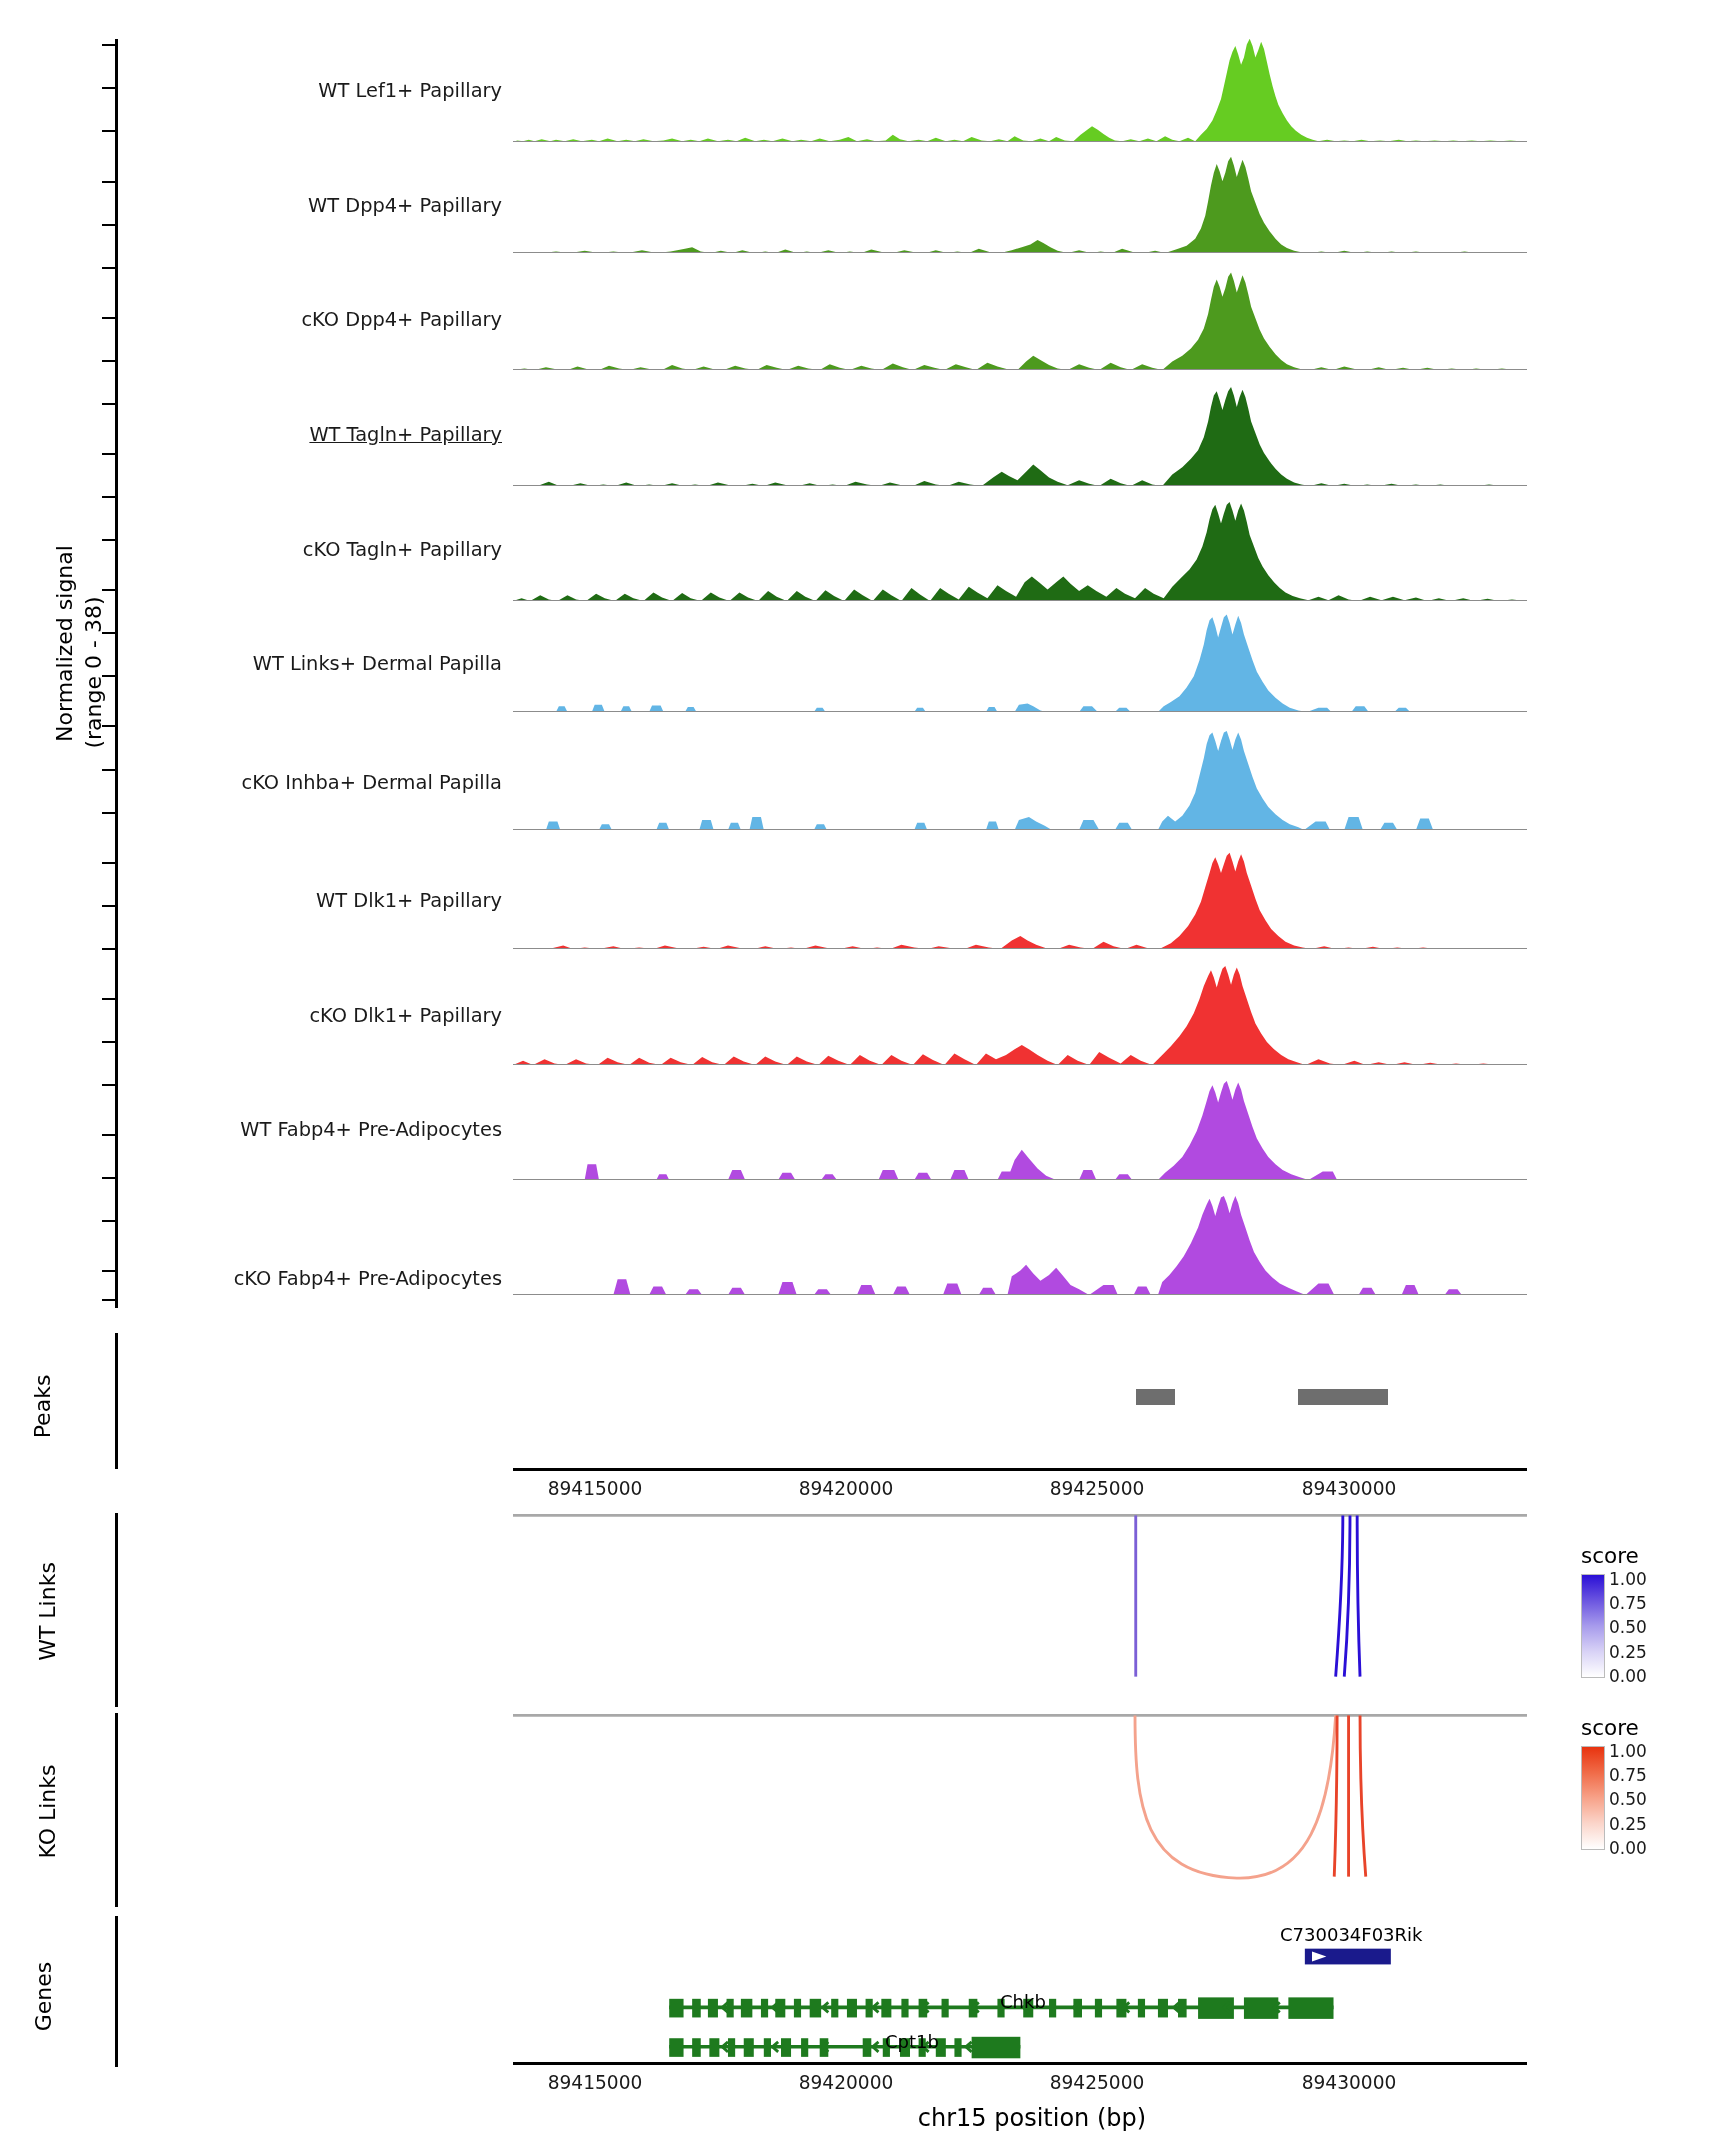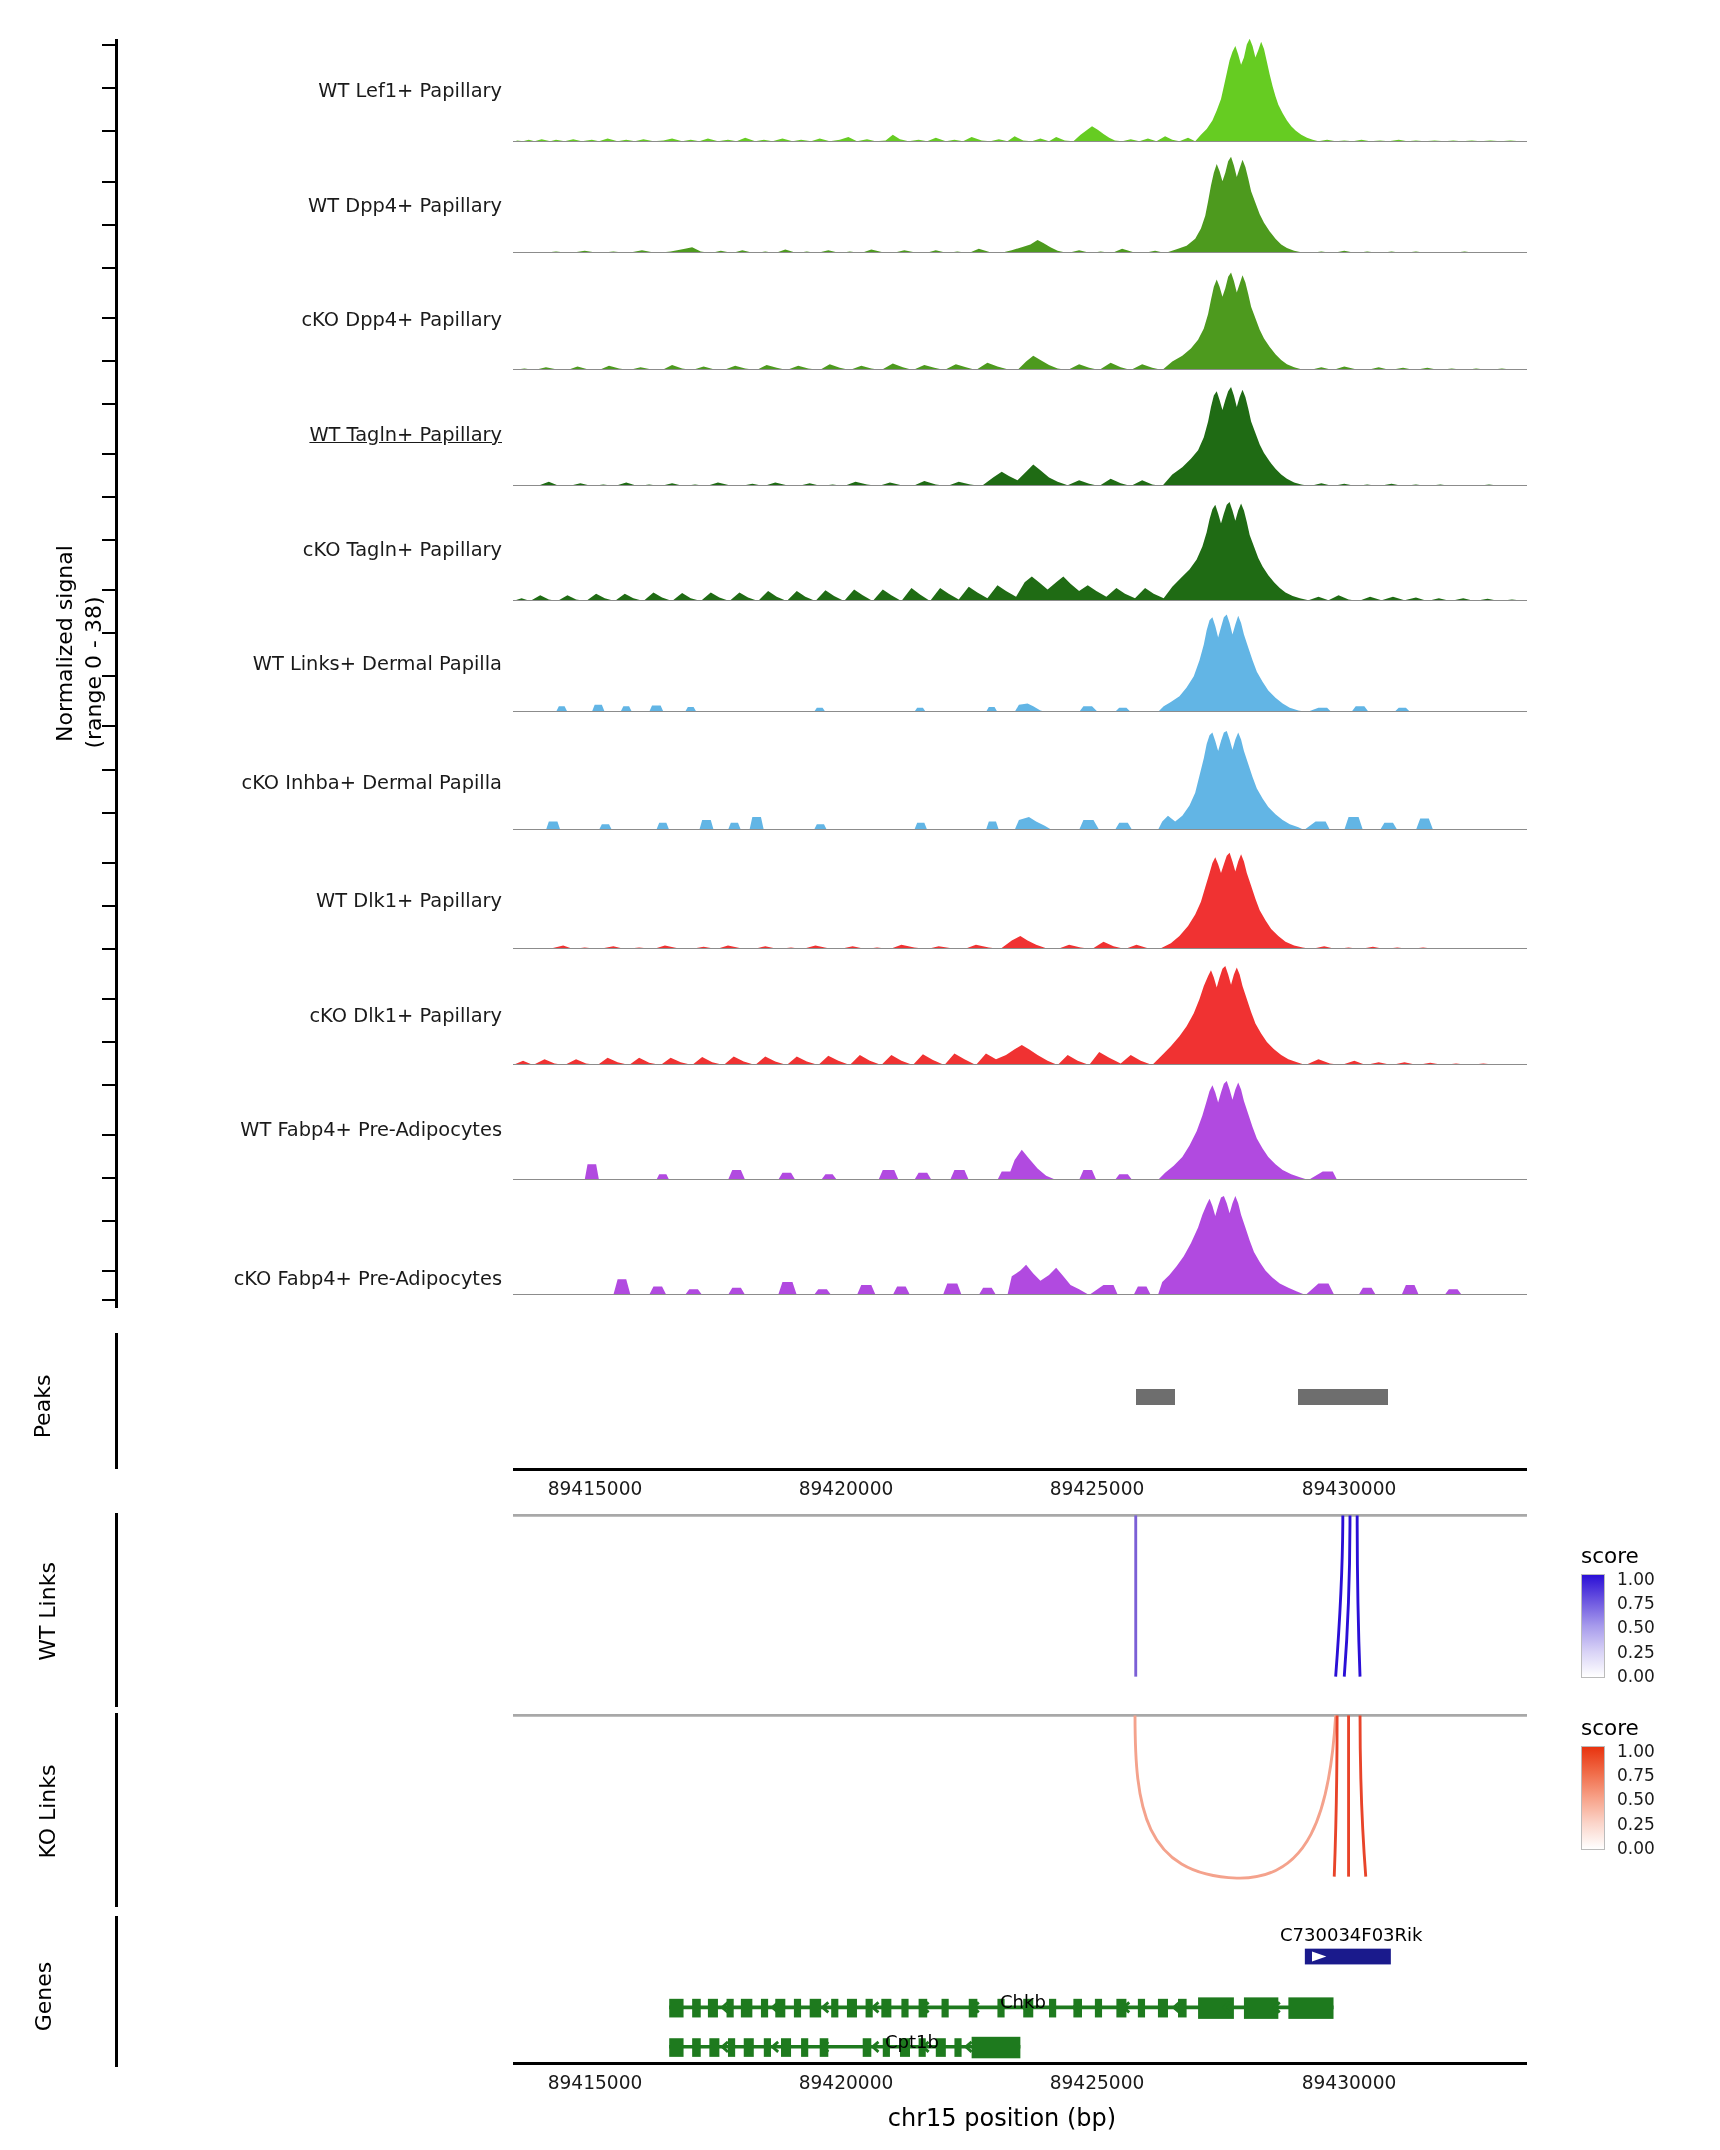--- a/index.html
+++ b/index.html
@@ -91,21 +91,20 @@
   .legend-bar {
     position: absolute;
     width: 21.5px;
     border: 0.7px solid #bbb;
   }
   .legend-tick {
     position: absolute;
     font-size: 17px;
     color: #1a1a1a;
     white-space: nowrap;
-    margin-left: 8px;
   }
   
   .gene-name {
     position: absolute;
     font-size: 18px;
     color: #000;
     white-space: nowrap;
   }
 </style>
 </head>
@@ -381,16 +380,16 @@
   <div class="gene-name" style="left:1280px; top:1924px;">C730034F03Rik</div>
   <div class="gene-name" style="left:1000px; top:1991px;text-align:center;">Chkb</div>
   <div class="gene-name" style="left:885px; top:2031px;">Cpt1b</div>
 
   <div class="hline" style="left:513px; top:2062px; width:1014px;"></div>
   <div class="axis-text" style="left:516px; top:2072px; width:158px;">89415000</div>
   <div class="axis-text" style="left:767px; top:2072px; width:158px;">89420000</div>
   <div class="axis-text" style="left:1018px; top:2072px; width:158px;">89425000</div>
   <div class="axis-text" style="left:1270px; top:2072px; width:158px;">89430000</div>
 
-  <div class="axis-title" style="left:495px; top:2104px; width:1014px; text-align:center;">chr15 position (bp)</div>
+  <div class="axis-title" style="left:525px; top:2104px; width:1014px; text-align:center;">chr15 position (bp)</div>
 
 </div>
 
 
 </body></html>

